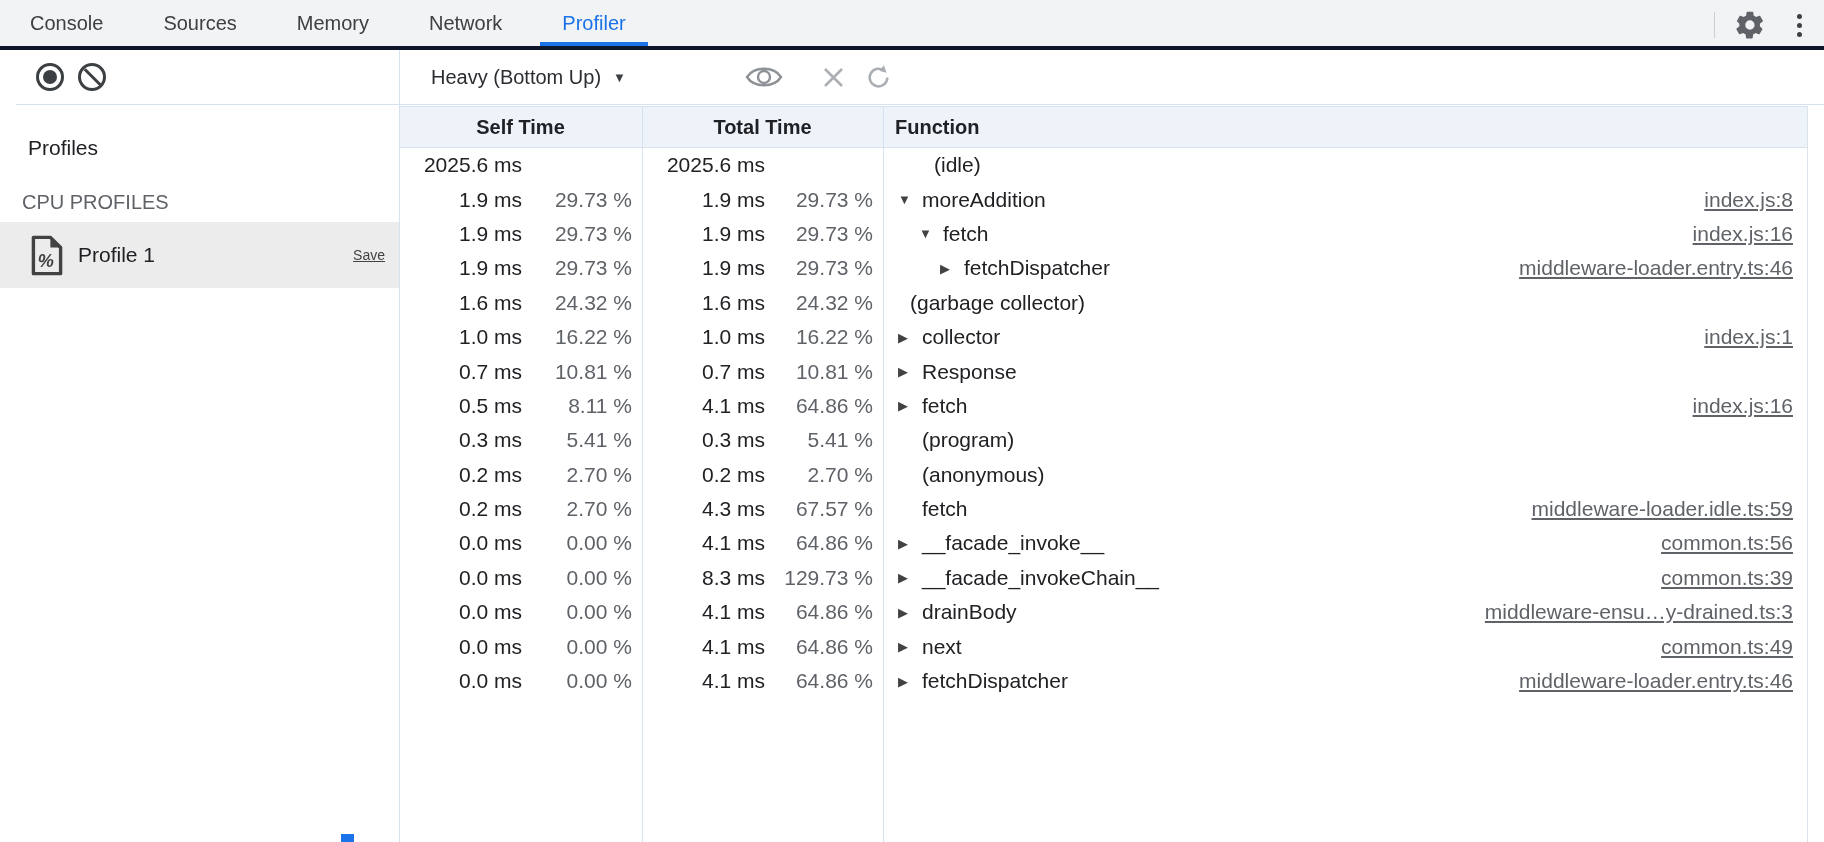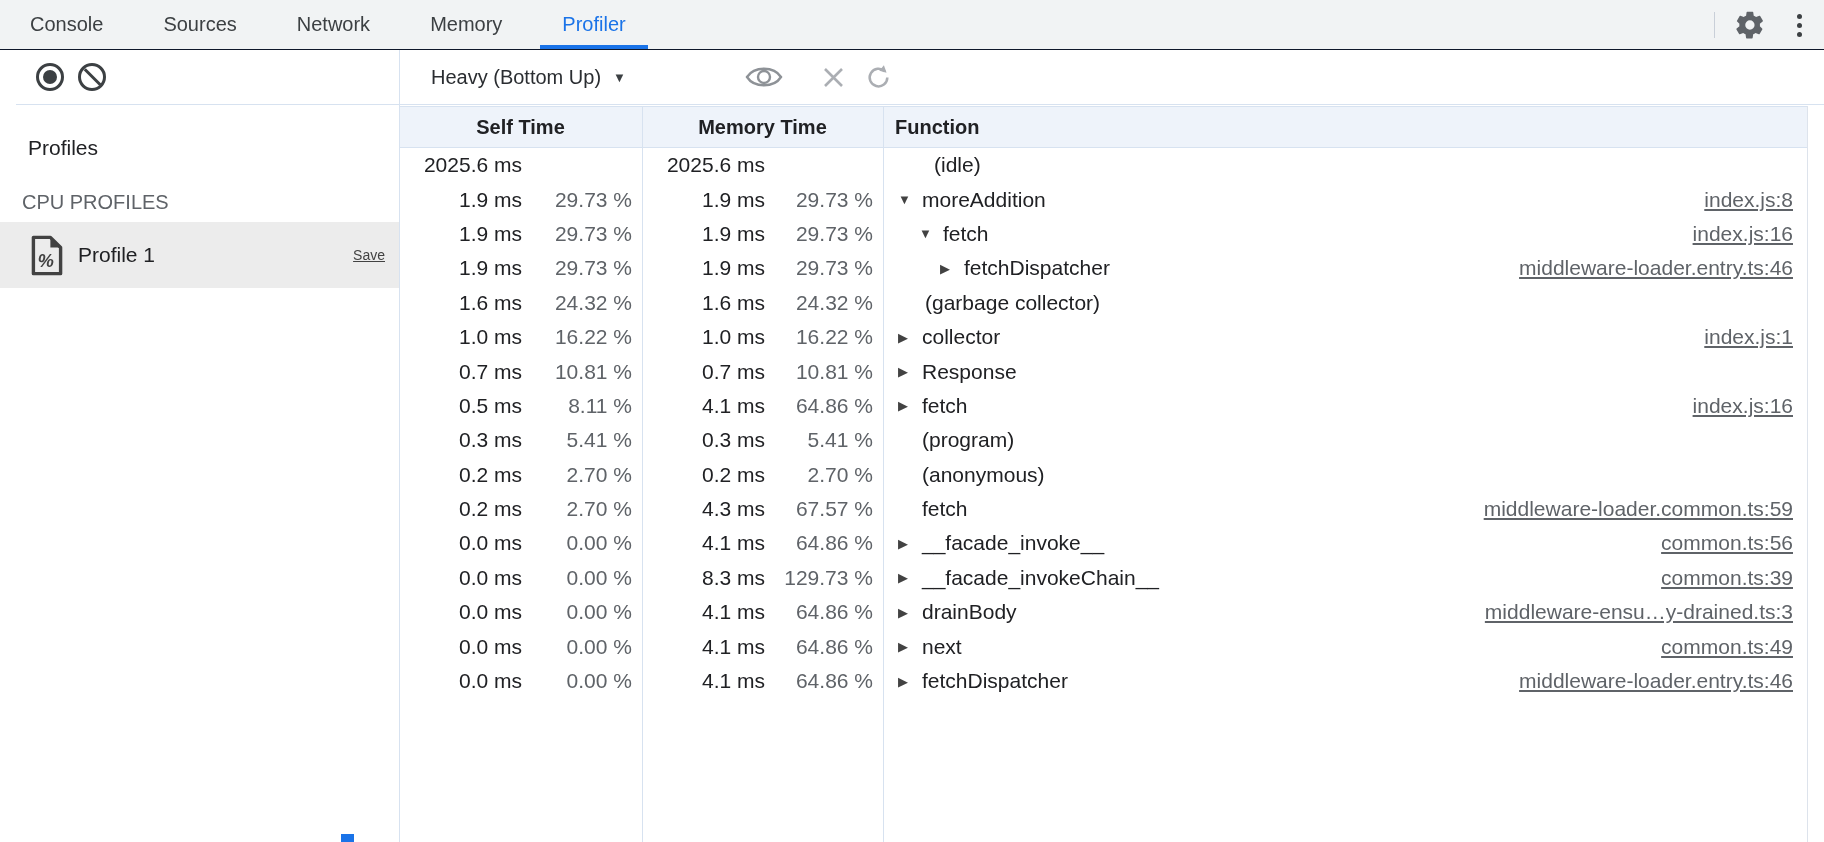--- a/index.html
+++ b/index.html
@@ -2,21 +2,21 @@
 <html><head>
 <meta charset="utf-8">
 <style>
   * { margin:0; padding:0; box-sizing:border-box; }
   html,body { width:1824px; height:842px; background:#fff; overflow:hidden;
               font-family:"Liberation Sans", sans-serif; color:#202124; }
   #stage { position:absolute; left:0; top:0; width:1824px; height:842px; }
 
   
   .tabbar { position:absolute; left:0; top:0; width:1824px; height:50px;
-            background:#f1f3f4; border-bottom:1px solid #0f172a; }
+            background:#f1f3f4; border-bottom:4px solid #0f172a; }
   .tabs { display:flex; height:100%; }
   .tab { position:relative; height:100%; display:flex; align-items:center;
          padding:0 30px; font-size:20px; color:#3c4043; white-space:nowrap; }
   .tab.active { color:#1a73e8; }
   .tab.active::after { content:""; position:absolute; left:8px; right:8px; bottom:0;
                        height:4px; background:#1a73e8; }
   .tabbar-right { position:absolute; right:14px; top:0; height:50px;
                   display:flex; align-items:center; }
   .tb-divider { width:1px; height:26px; background:#c9cfd8; margin-right:18px; }
   .gear-box { width:34px; height:34px; display:flex; align-items:center;
@@ -82,22 +82,22 @@
 </style>
 </head>
 <body>
 
 <div id="stage">
 
   <div class="tabbar">
     <div class="tabs">
         <div class="tab">Console</div>
         <div class="tab">Sources</div>
+        <div class="tab">Memory</div>
         <div class="tab">Network</div>
-        <div class="tab">Memory</div>
         <div class="tab active">Profiler</div>
       </div>
     <div class="tabbar-right">
       <div class="tb-divider"></div>
       <div class="gear-box">
         <svg width="32" height="32" viewBox="0 0 24 24">
             <path fill="#5f6368" d="M19.4 13c.04-.33.06-.66.06-1s-.02-.67-.06-1l2.1-1.65a.5.5 0 0 0 .12-.64l-2-3.46a.5.5 0 0 0-.6-.22l-2.49 1a7.3 7.3 0 0 0-1.73-1l-.38-2.65A.49.49 0 0 0 13.93 2h-4a.49.49 0 0 0-.49.42l-.38 2.65c-.63.26-1.2.6-1.73 1l-2.49-1a.5.5 0 0 0-.6.22l-2 3.46a.5.5 0 0 0 .12.64L4.06 11c-.04.33-.06.66-.06 1s.02.67.06 1l-2.1 1.65a.5.5 0 0 0-.12.64l2 3.46c.12.22.39.3.6.22l2.49-1c.53.4 1.1.74 1.73 1l.38 2.65c.04.24.25.42.49.42h4c.24 0 .45-.18.49-.42l.38-2.65a7.3 7.3 0 0 0 1.73-1l2.49 1c.21.08.48 0 .6-.22l2-3.46a.5.5 0 0 0-.12-.64L19.4 13zm-7.47 2.5a3.5 3.5 0 1 1 0-7 3.5 3.5 0 0 1 0 7z"></path>
           </svg>
       </div>
       <div class="kebab">
@@ -144,21 +144,21 @@
         <text x="14" y="28" font-size="16" font-weight="bold" font-style="italic" fill="#424242" text-anchor="middle">%</text>
       </svg>
     </span>
     <span class="pname">Profile 1</span>
     <span class="save">Save</span>
   </div>
   <div class="blue-artifact"></div>
 
   <div class="thead">
     <div class="h-self">Self Time</div>
-    <div class="h-total">Memory Time</div>
+    <div class="h-total">Total Time</div>
     <div class="h-fn">Function</div>
   </div>
 
   <div class="rows">
       <div class="row">
         <div class="cell-self">
           <span class="ms">2025.6 ms</span>
           <span class="pct"></span>
         </div>
         <div class="cell-total">
@@ -217,21 +217,21 @@
       </div>
       <div class="row">
         <div class="cell-self">
           <span class="ms">1.6 ms</span>
           <span class="pct">24.32 %</span>
         </div>
         <div class="cell-total">
           <span class="ms">1.6 ms</span>
           <span class="pct">24.32 %</span>
         </div>
-        <div class="cell-fn" style="padding-left: 18px;">
+        <div class="cell-fn" style="padding-left: 3px;">
           <span class="arrow"></span>
           <span class="fn-name">(garbage collector)</span>
         </div>
       </div>
       <div class="row">
         <div class="cell-self">
           <span class="ms">1.0 ms</span>
           <span class="pct">16.22 %</span>
         </div>
         <div class="cell-total">
@@ -306,21 +306,21 @@
           <span class="ms">0.2 ms</span>
           <span class="pct">2.70 %</span>
         </div>
         <div class="cell-total">
           <span class="ms">4.3 ms</span>
           <span class="pct">67.57 %</span>
         </div>
         <div class="cell-fn" style="padding-left: 15px;">
           <span class="arrow"></span>
           <span class="fn-name">fetch</span>
-          <span class="src-link">middleware-loader.common.ts:59</span>
+          <span class="src-link">middleware-loader.idle.ts:59</span>
         </div>
       </div>
       <div class="row">
         <div class="cell-self">
           <span class="ms">0.0 ms</span>
           <span class="pct">0.00 %</span>
         </div>
         <div class="cell-total">
           <span class="ms">4.1 ms</span>
           <span class="pct">64.86 %</span>

